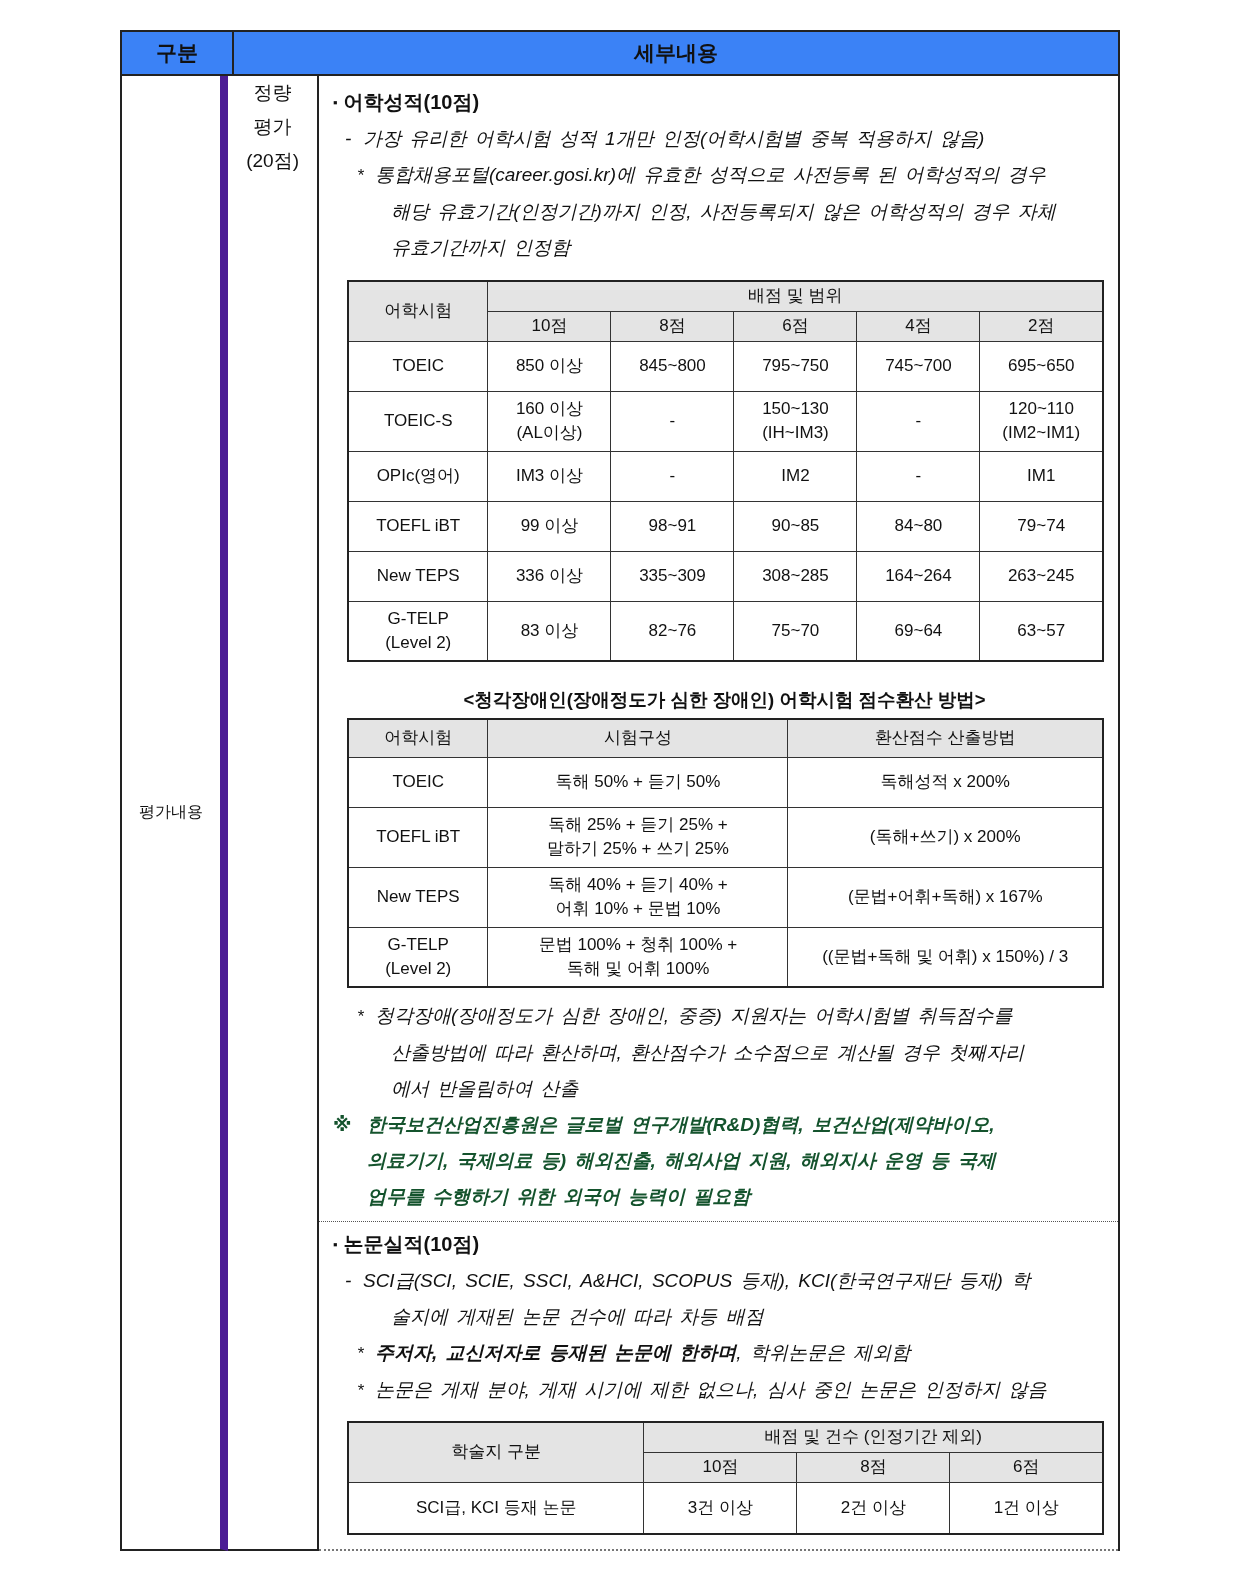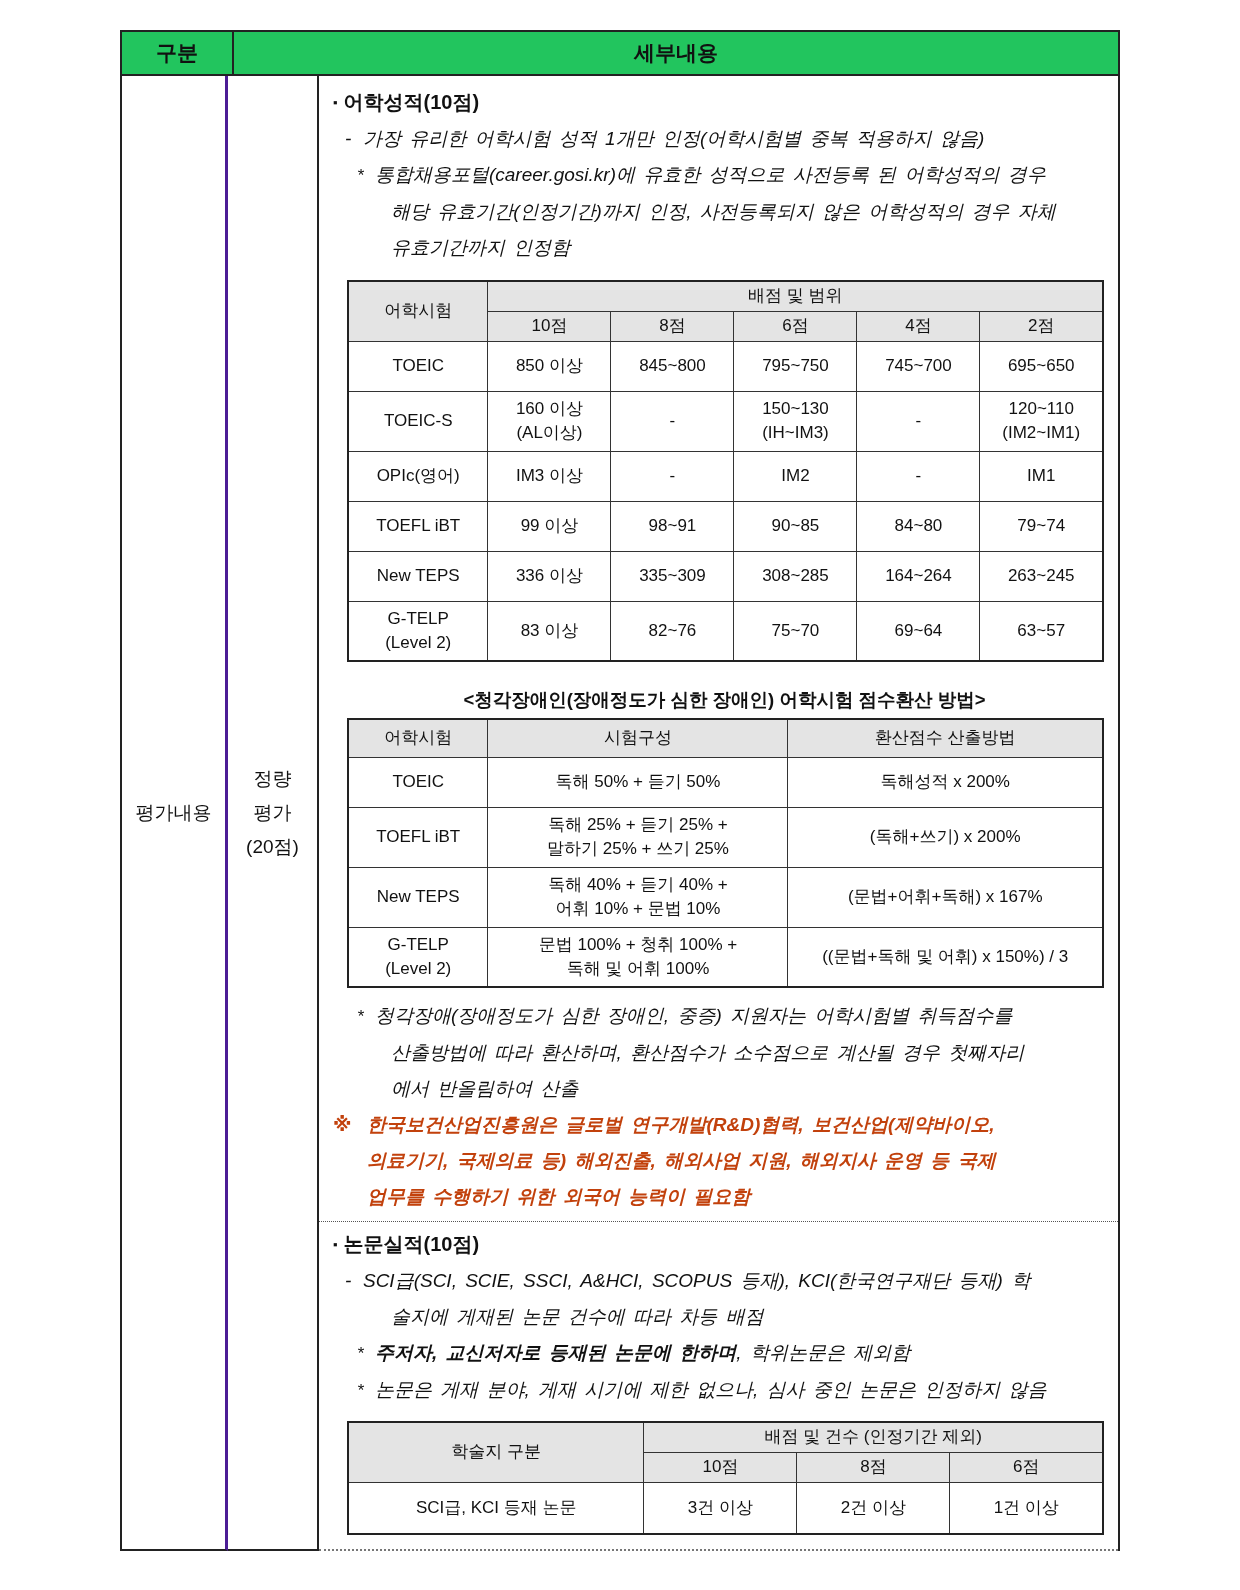--- a/index.html
+++ b/index.html
@@ -15,71 +15,71 @@
   .doc {
     position: absolute;
     left: 120px; top: 30px;
     width: 1000px;
     border-top: 2px solid #222;
     border-left: 2px solid #222;
     border-right: 2px solid #222;
   }
   .head-row {
     display: flex;
-    background: #22c55e;
+    background: #3b82f6;
     border-bottom: 2px solid #222;
     height: 44px;
     align-items: center;
   }
   .head-c1 {
     width: 112px;
     align-self: stretch;
     border-right: 2px solid #222;
     display: flex; align-items: center; justify-content: center;
     font-weight: bold; font-size: 21px;
   }
   .head-c2 {
     flex: 1;
     text-align: center;
     font-weight: bold; font-size: 21px;
   }
   .body-row { display: flex; align-items: stretch; }
   .body-c1 {
     width: 112px;
-    border-right: 3px solid #4c1d95;
+    border-right: 8px solid #4c1d95;
     border-bottom: 2px solid #222;
     display: flex; align-items: center; justify-content: center;
-    font-size: 19px;
+    font-size: 16px;
   }
   .body-c2 {
     width: 96px;
     border-right: 2px solid #222;
     border-bottom: 2px solid #222;
-    display: flex; flex-direction: column; align-items: center; justify-content: center;
+    display: flex; flex-direction: column; align-items: center; 
     font-size: 19px; line-height: 34px; text-align: center;
   }
   .body-c3 {
     flex: 1;
     border-bottom: 2px dotted #777;
     padding: 8px 14px 8px 14px;
     font-size: 19px;
   }
 
   
   .line { line-height: 36px; white-space: nowrap; font-style: italic; }
   .sec-title { font-weight: bold; font-size: 20px; line-height: 36px; }
   .sec-title .bullet { font-size: 13px; vertical-align: 2px; margin-right: 6px; }
   .ind-dash { padding-left: 12px; }
   .ind-star { padding-left: 24px; }
   .ind-wrap1 { padding-left: 58px; }
   .mk { display: inline-block; width: 18px; color: #111; }
   .mk-star { font-size: 17px; }
   .word-sp { word-spacing: 3px; }
 
-  .note-blue { color: #c2410c; font-weight: bold; }
+  .note-blue { color: #14532d; font-weight: bold; }
   .note-blue .mk-ref { display: inline-block; width: 34px; }
   .note-blue .ind-ref { padding-left: 34px; }
 
   .divider {
     border-top: 1px dotted #555;
     margin: 6px -14px 4px -14px;
     height: 0;
   }
 
   

